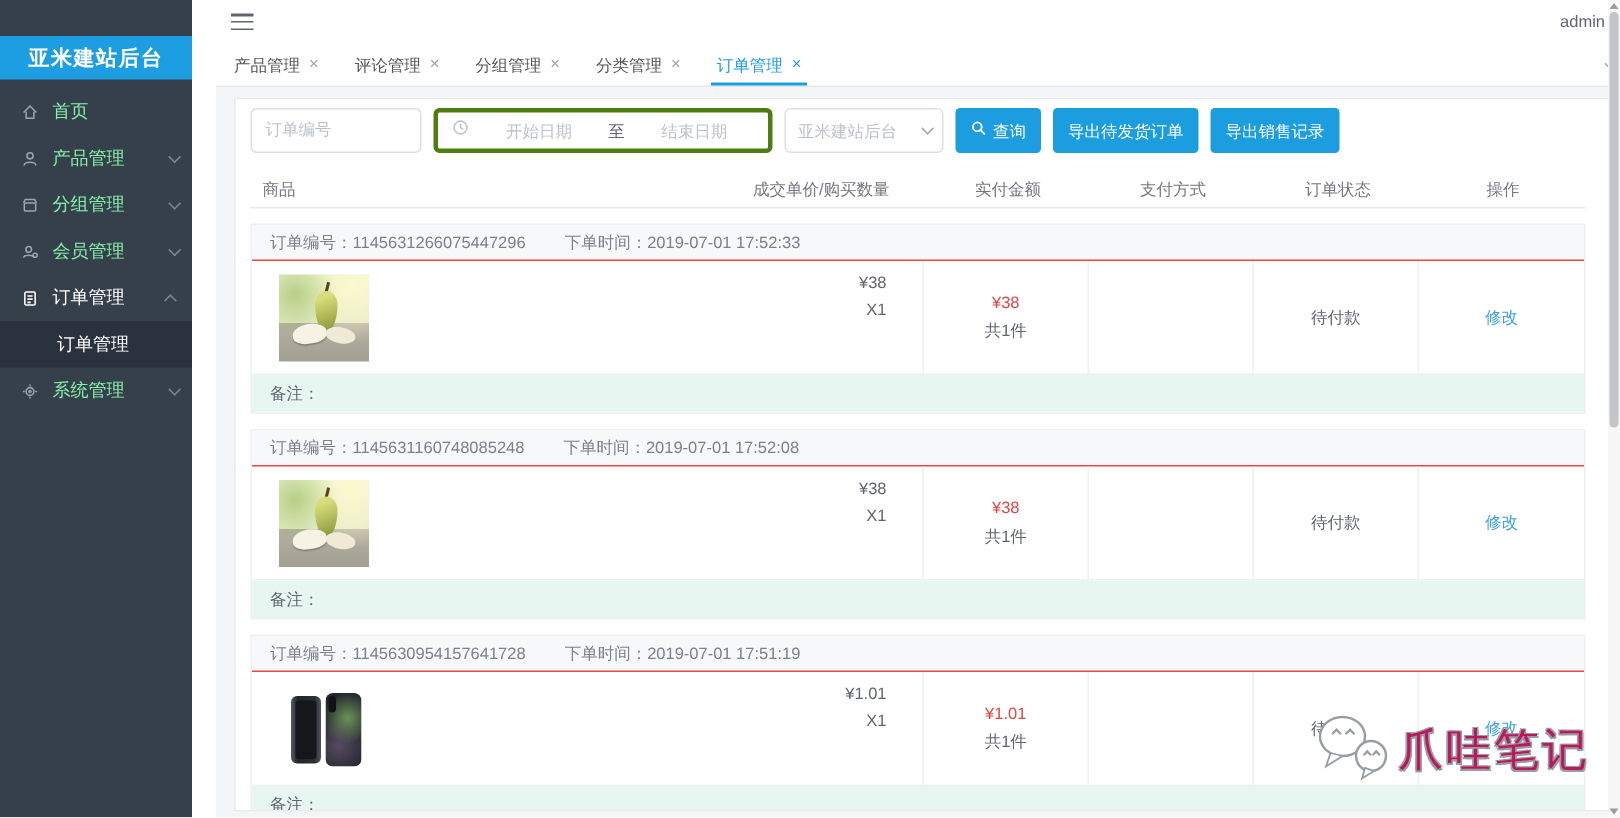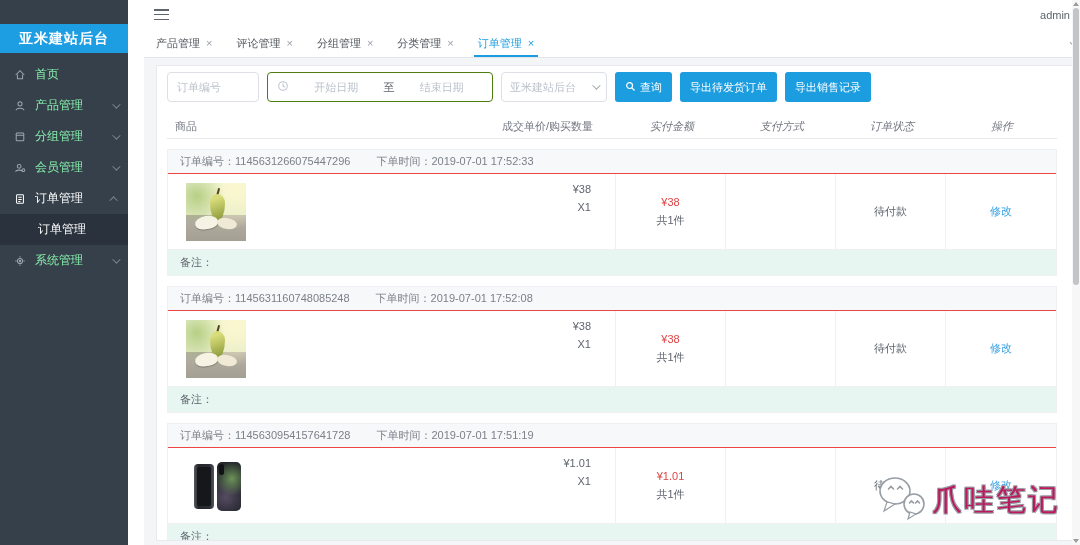--- a/index.html
+++ b/index.html
@@ -44,44 +44,44 @@
   .tabs-more { position:absolute; right:10px; top:10px; width:7px; height:7px;
                border-right:1px solid #a0a6ad; border-bottom:1px solid #a0a6ad;
                transform:rotate(45deg); cursor:pointer; }
 
   
   .content { position:absolute; left:0; top:58px; width:944px; height:487px; background:#f4f5f7; }
   .card { position:absolute; left:12px; right:12px; top:7px; bottom:4px; background:#fff;
           border:1px solid #e8eaed; overflow:hidden; }
 
   .filters { display:flex; align-items:center; gap:8px; padding:6px 10px; }
-  .f-input { width:92px; height:30px; border:1px solid #dcdfe6; border-radius:4px;
+  .f-input { width:114px; height:30px; border:1px solid #dcdfe6; border-radius:4px;
              font-size:11px; color:#5f646e; padding:0 9px; background:#fff; outline:none;
              font-family:inherit; }
   .f-input::placeholder { color:#bcc2cc; }
-  .daterange { width:226px; height:30px; border:1px solid #4d7c0f; border-radius:4px;
+  .daterange { width:226px; height:30px; border:3px solid #4d7c0f; border-radius:4px;
                display:flex; align-items:center; padding:0 9px; gap:6px; background:#fff; cursor:pointer; }
   .daterange .ph { font-size:11px; color:#bcc2cc; flex:1; text-align:center; }
   .daterange .to { font-size:11px; color:#5f646e; }
   .select { width:106px; height:30px; border:1px solid #dcdfe6; border-radius:4px;
             display:flex; align-items:center; padding:0 8px; background:#fff; cursor:pointer; }
   .select .ph { font-size:11px; color:#bcc2cc; flex:1; }
   .select .chev { width:6px; height:6px; border-right:1px solid #a0a6ad; border-bottom:1px solid #a0a6ad;
                   transform:rotate(45deg) translateY(-2px); }
   .btn { height:30px; background:#1b9de0; color:#fff; border:none; border-radius:3px;
          font-size:11px; padding:0 10px; display:flex; align-items:center; gap:4px;
          cursor:pointer; font-family:inherit; }
 
   
   .table { margin:6px 10px 0 10px; width:890px; }
   .thead { display:grid; grid-template-columns:450px 110px 110px 110px 110px;
            height:25px; align-items:center; border-bottom:1px solid #e8eaed;
            font-size:11px; color:#737780; }
   .thead .c1 { display:flex; justify-content:space-between; padding:0 24px 0 8px; }
-  .thead .cc { text-align:center;font-style:italic; }
+  .thead .cc { text-align:center; }
 
   .order { border:1px solid #eef0f4; margin-top:10px; }
   .order-head { height:24px; background:#f7f8fa; border-bottom:1px solid #ef4444;
                 display:flex; align-items:center; gap:26px; padding:0 12px;
                 font-size:11px; color:#7b8089; }
   .order-body { display:grid; grid-template-columns:448px 110px 110px 110px 110px; height:76px;
                 border-bottom:1px solid #eef0f4; }
   .order-body .cell { border-right:1px solid #eef0f4; }
   .order-body .cell:last-child { border-right:none; }
   .cell-prod { display:flex; align-items:center; padding-left:18px; position:relative; }

